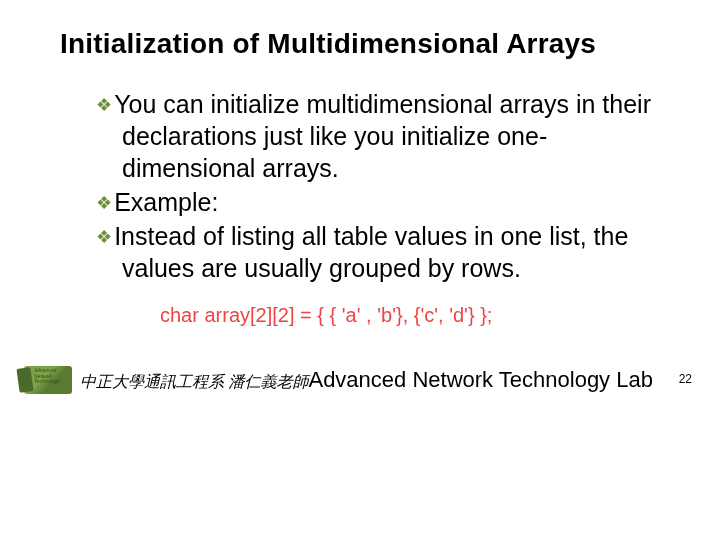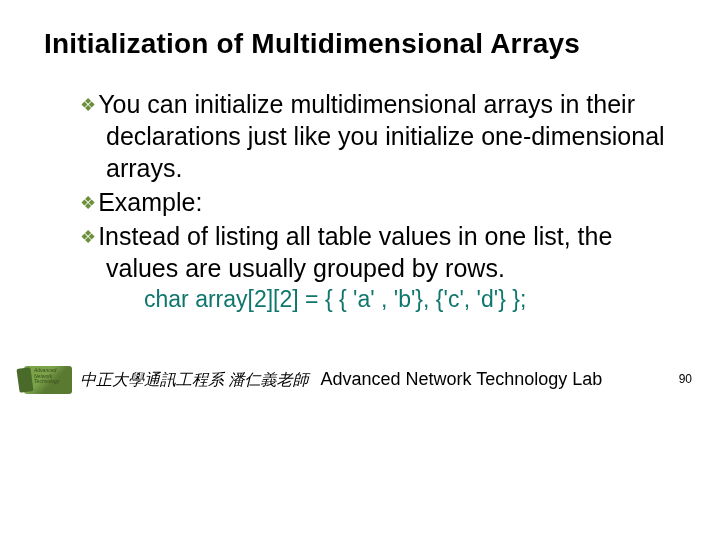--- a/index.html
+++ b/index.html
@@ -8,21 +8,21 @@
     width: 720px;
     height: 540px;
     font-family: Arial, "Microsoft JhengHei", sans-serif;
     background: #ffffff;
     position: relative;
     overflow: hidden;
   }
   .slide {
     width: 720px;
     height: 408px;
-    padding: 28px 44px 0 44px;
+    padding: 28px 44px 0 60px;
     box-sizing: border-box;
     position: relative;
   }
   .title {
     font-size: 28px;
     font-weight: bold;
     color: #000;
     margin-bottom: 28px;
     letter-spacing: 0.2px;
   }
@@ -41,24 +41,24 @@
     margin-left: 36px;
   }
   .diamond {
     color: #6b8f3a;
     font-size: 18px;
     position: relative;
     top: -2px;
     margin-right: 2px;
   }
   .code-line {
-    font-size: 23px;
-    color: #0f766e;
+    font-size: 20px;
+    color: #ef4444;
     padding-left: 100px;
-    margin-top: 2px;
+    margin-top: 20px;
   }
   .footer {
     position: absolute;
     bottom: 14px;
     left: 24px;
     right: 24px;
     display: flex;
     align-items: center;
   }
   .logo {
@@ -86,30 +86,30 @@
     left: 10px;
     top: 2px;
     font-size: 5px;
     line-height: 1.1;
     color: #3a4a1a;
     font-style: italic;
   }
   .footer-text {
     display: flex;
     align-items: baseline;
-    gap: 12px;
+    gap: 0;
     text-align: center;
   }
   .footer-cn {
     font-size: 16px;
     font-style: italic;
     color: #000;
   }
   .footer-en {
-    font-size: 18px;
+    font-size: 22px;
     color: #000;
   }
   .page-num {
     position: absolute;
     right: 28px;
     bottom: 22px;
     font-size: 12px;
     color: #000;
   }
 </style>
@@ -139,15 +139,15 @@
       <div class="logo-text">Advanced
 Network
 Technology</div>
     </div>
     <div class="footer-text">
       <span class="footer-cn">中正大學通訊工程系 潘仁義老師</span>
       <span class="footer-en">Advanced Network Technology Lab</span>
     </div>
   </div>
 
-  <div class="page-num">90</div>
+  <div class="page-num">22</div>
 
 </div>
 
 </body></html>

